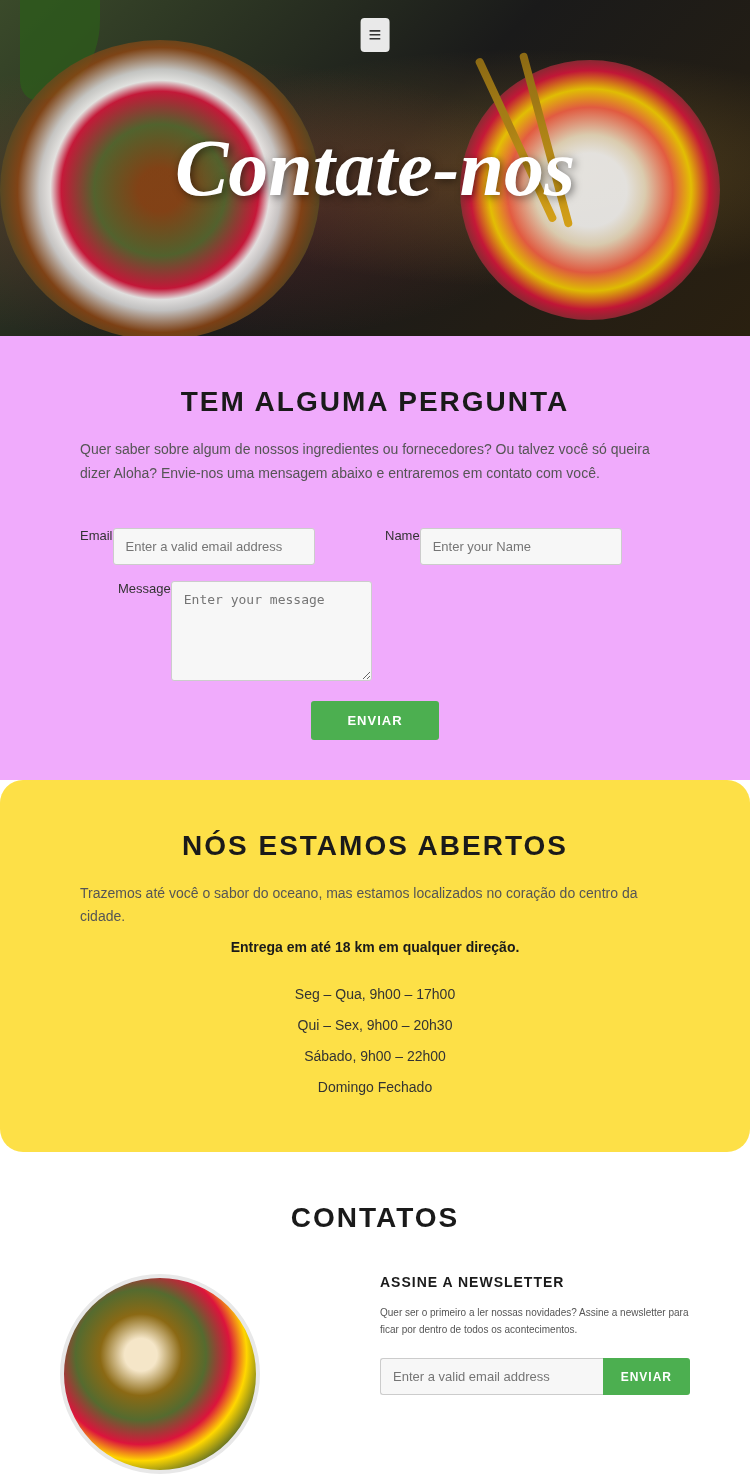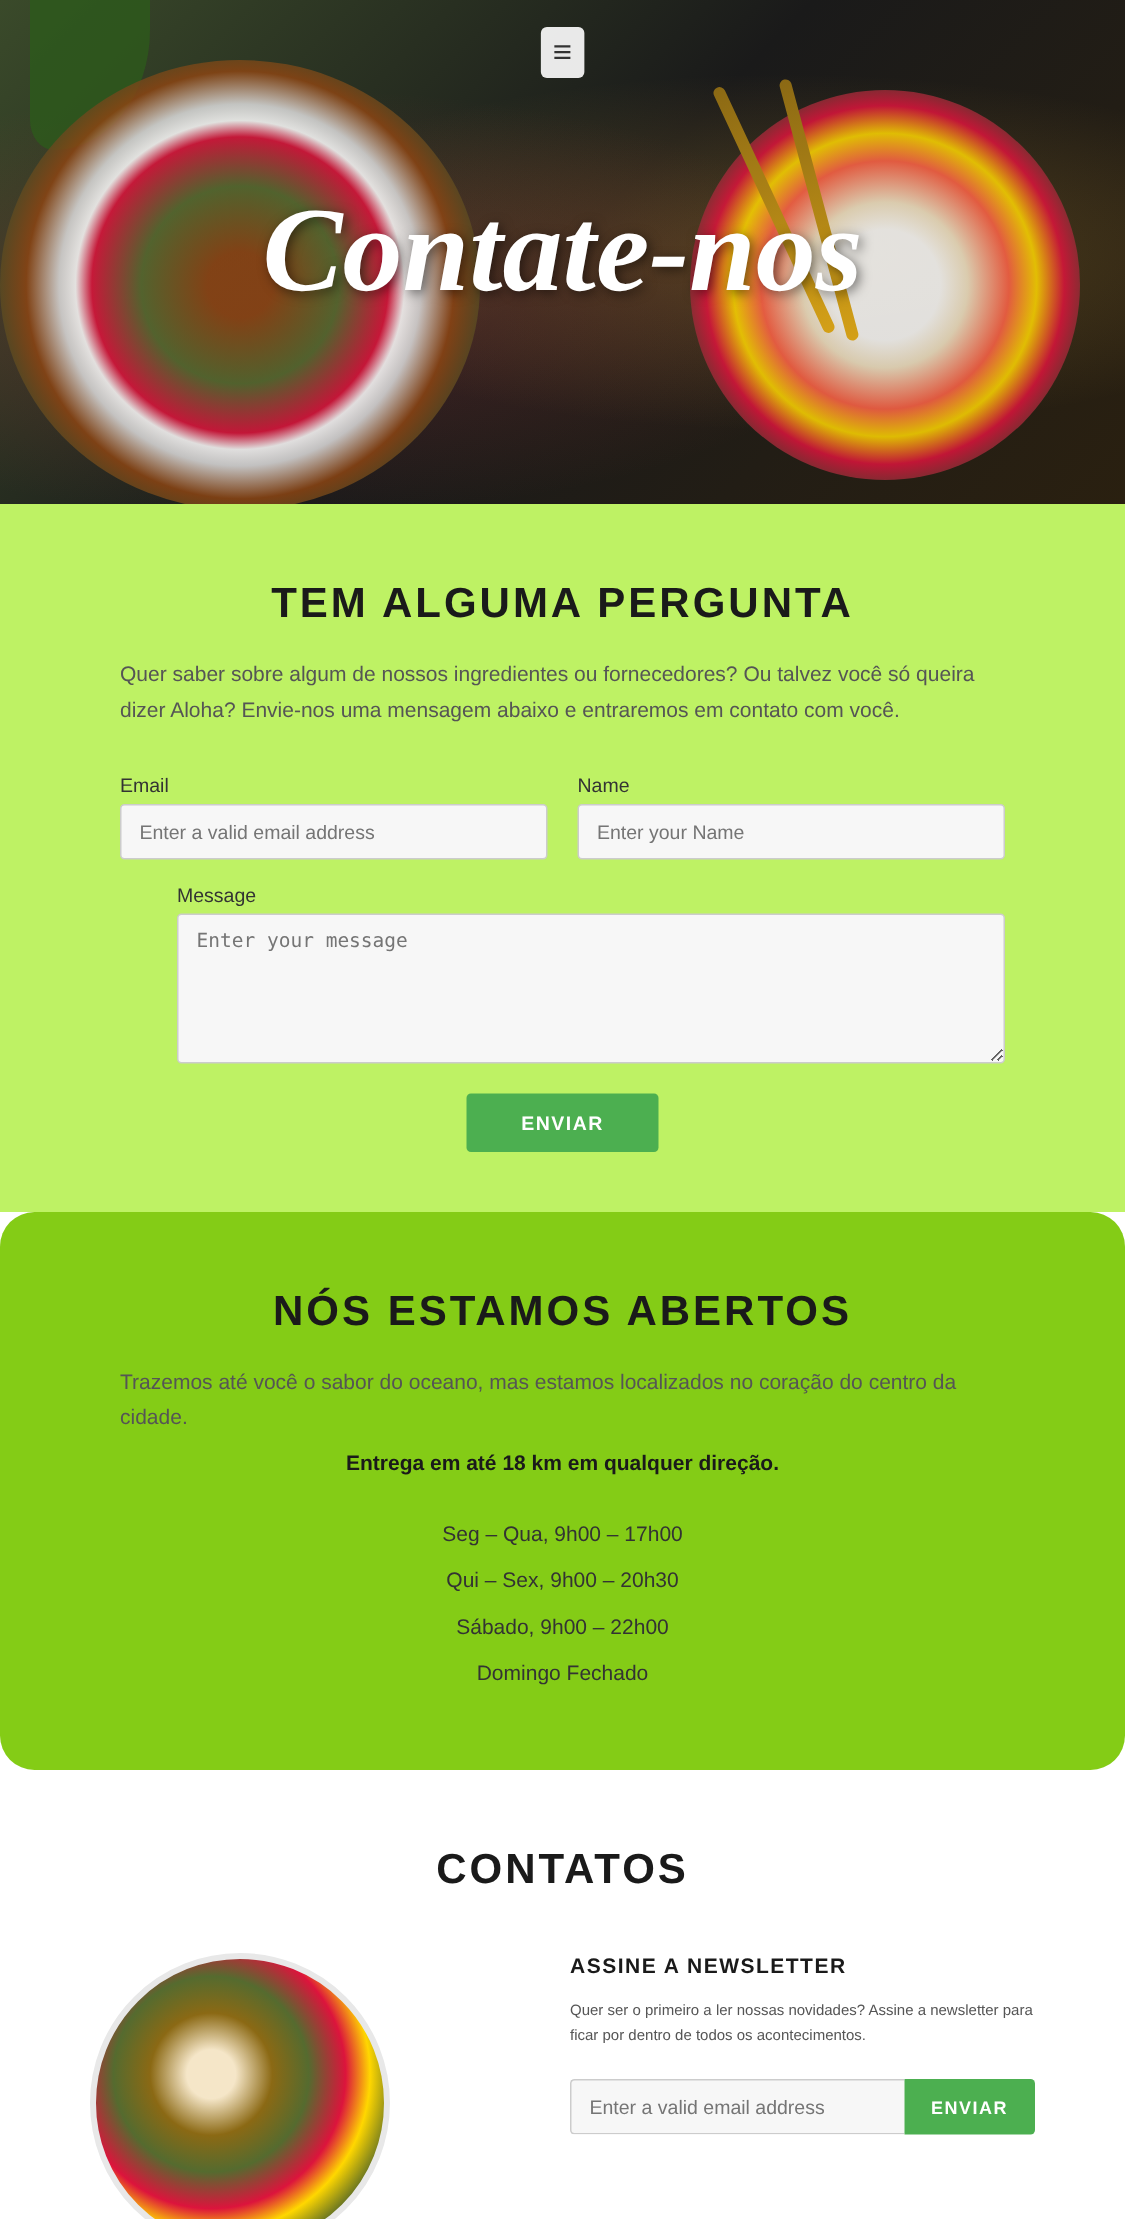--- a/index.html
+++ b/index.html
@@ -81,21 +81,21 @@
       border-radius: 4px;
       top: 50px;
       z-index: 5;
     }
     .chopstick1 { right: 230px; transform: rotate(-25deg); }
     .chopstick2 { right: 200px; transform: rotate(-15deg); }
 
     
     .contact-section {
       padding: 50px 80px 40px;
-      background: #bef264;
+      background: #f0abfc;
     }
     .section-title {
       text-align: center;
       font-size: 28px;
       font-weight: 900;
       letter-spacing: 2px;
       margin-bottom: 20px;
       color: #1a1a1a;
     }
     .section-desc {
@@ -106,21 +106,22 @@
       margin-bottom: 30px;
     }
     .form-row {
       display: flex;
       gap: 20px;
       margin-bottom: 16px;
     }
     .form-group {
       flex: 1;
       display: flex;
-      flex-direction: column;
+      flex-direction: row;
+      margin-top: 12px;
     }
     .form-group label {
       font-size: 13px;
       margin-bottom: 5px;
       color: #333;
     }
     .form-group input, .form-group textarea {
       padding: 10px 12px;
       border: 1px solid #ccc;
       border-radius: 3px;
@@ -143,21 +144,21 @@
       border: none;
       border-radius: 3px;
       font-size: 13px;
       font-weight: bold;
       letter-spacing: 1px;
       cursor: pointer;
     }
 
     
     .open-section {
-      background: #84cc16;
+      background: #fde047;
       padding: 50px 80px;
       text-align: center;
       border-radius: 23px;
     }
     .open-section .section-desc {
       margin-bottom: 10px;
     }
     .open-bold {
       font-weight: bold;
       font-size: 14px;

